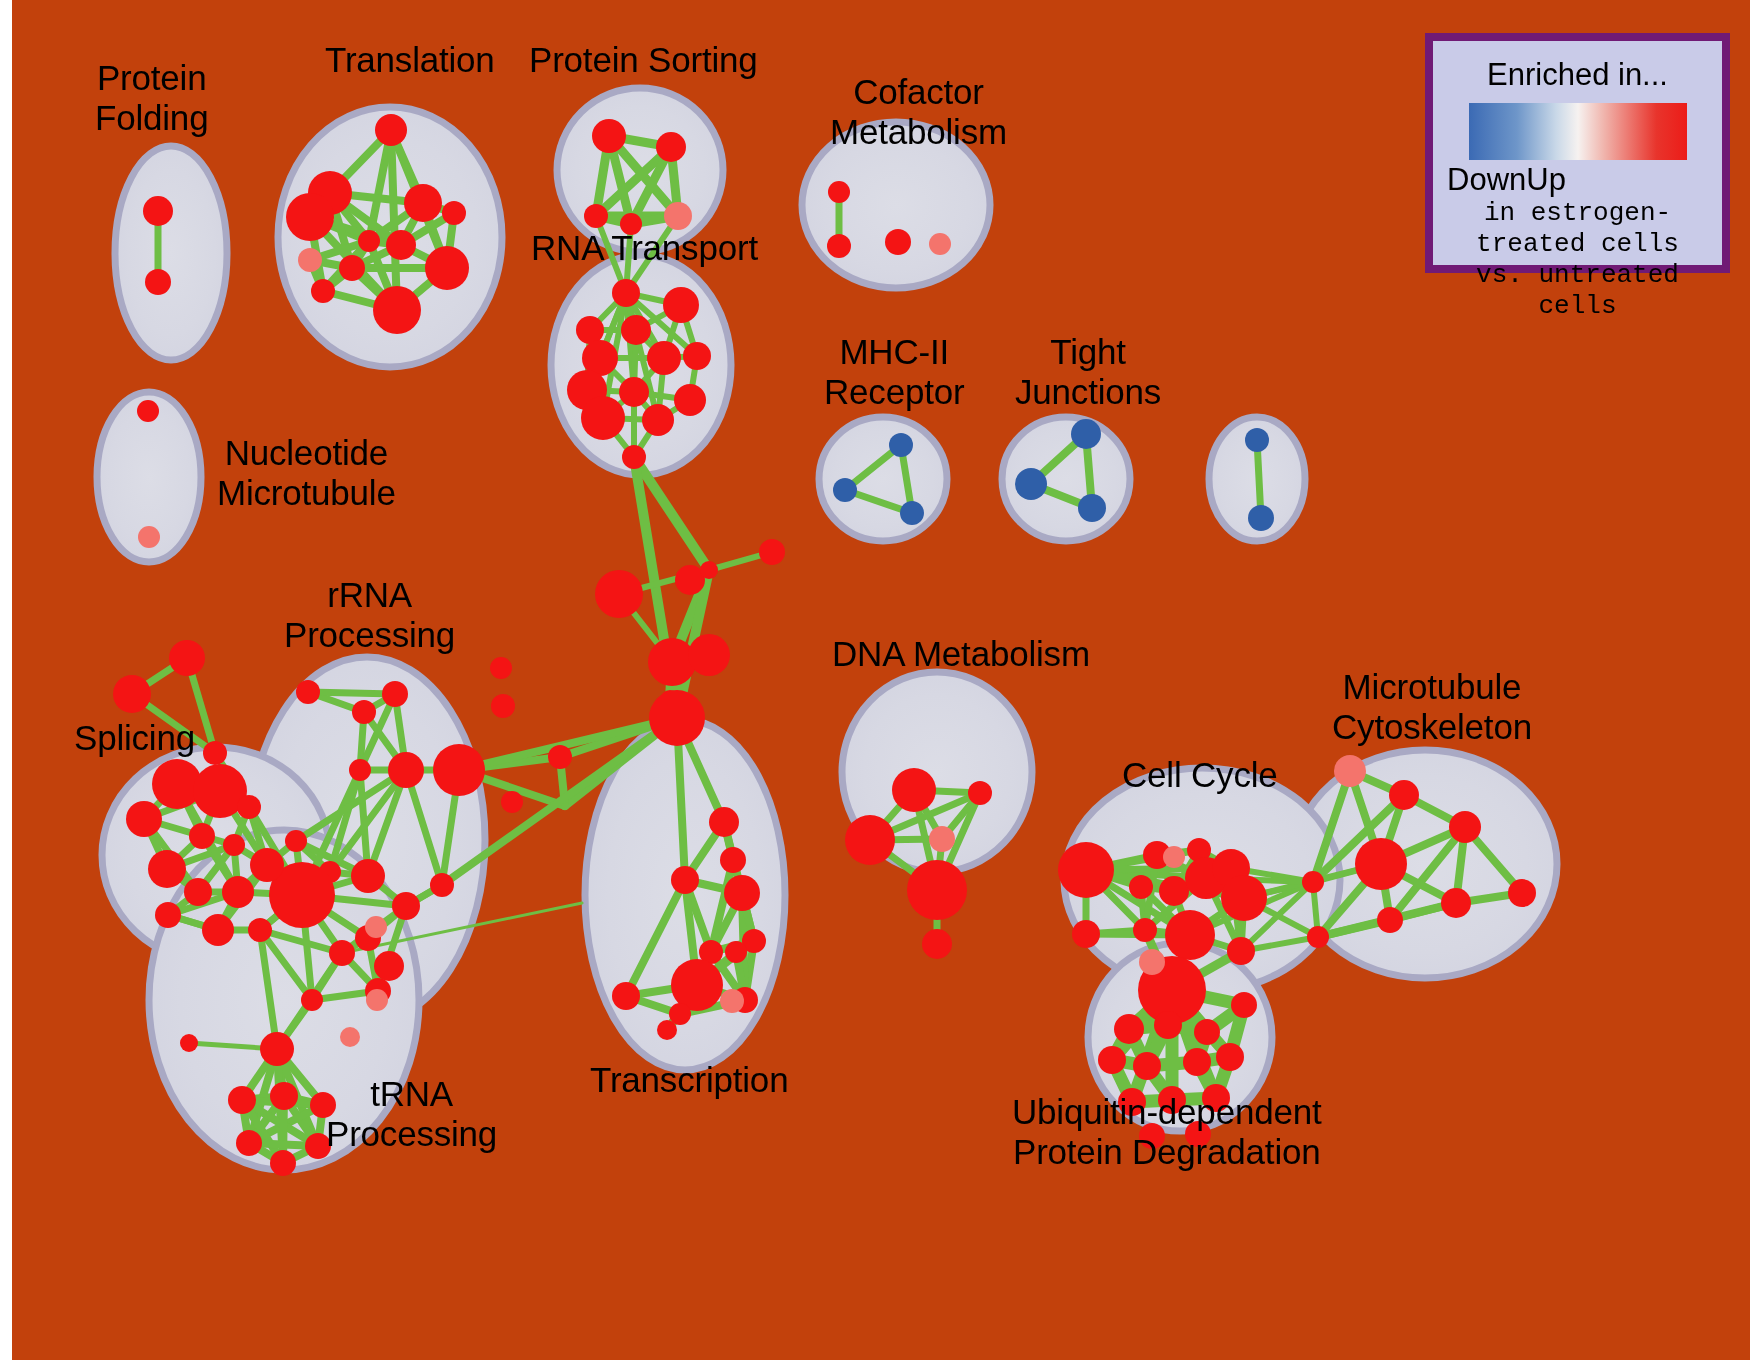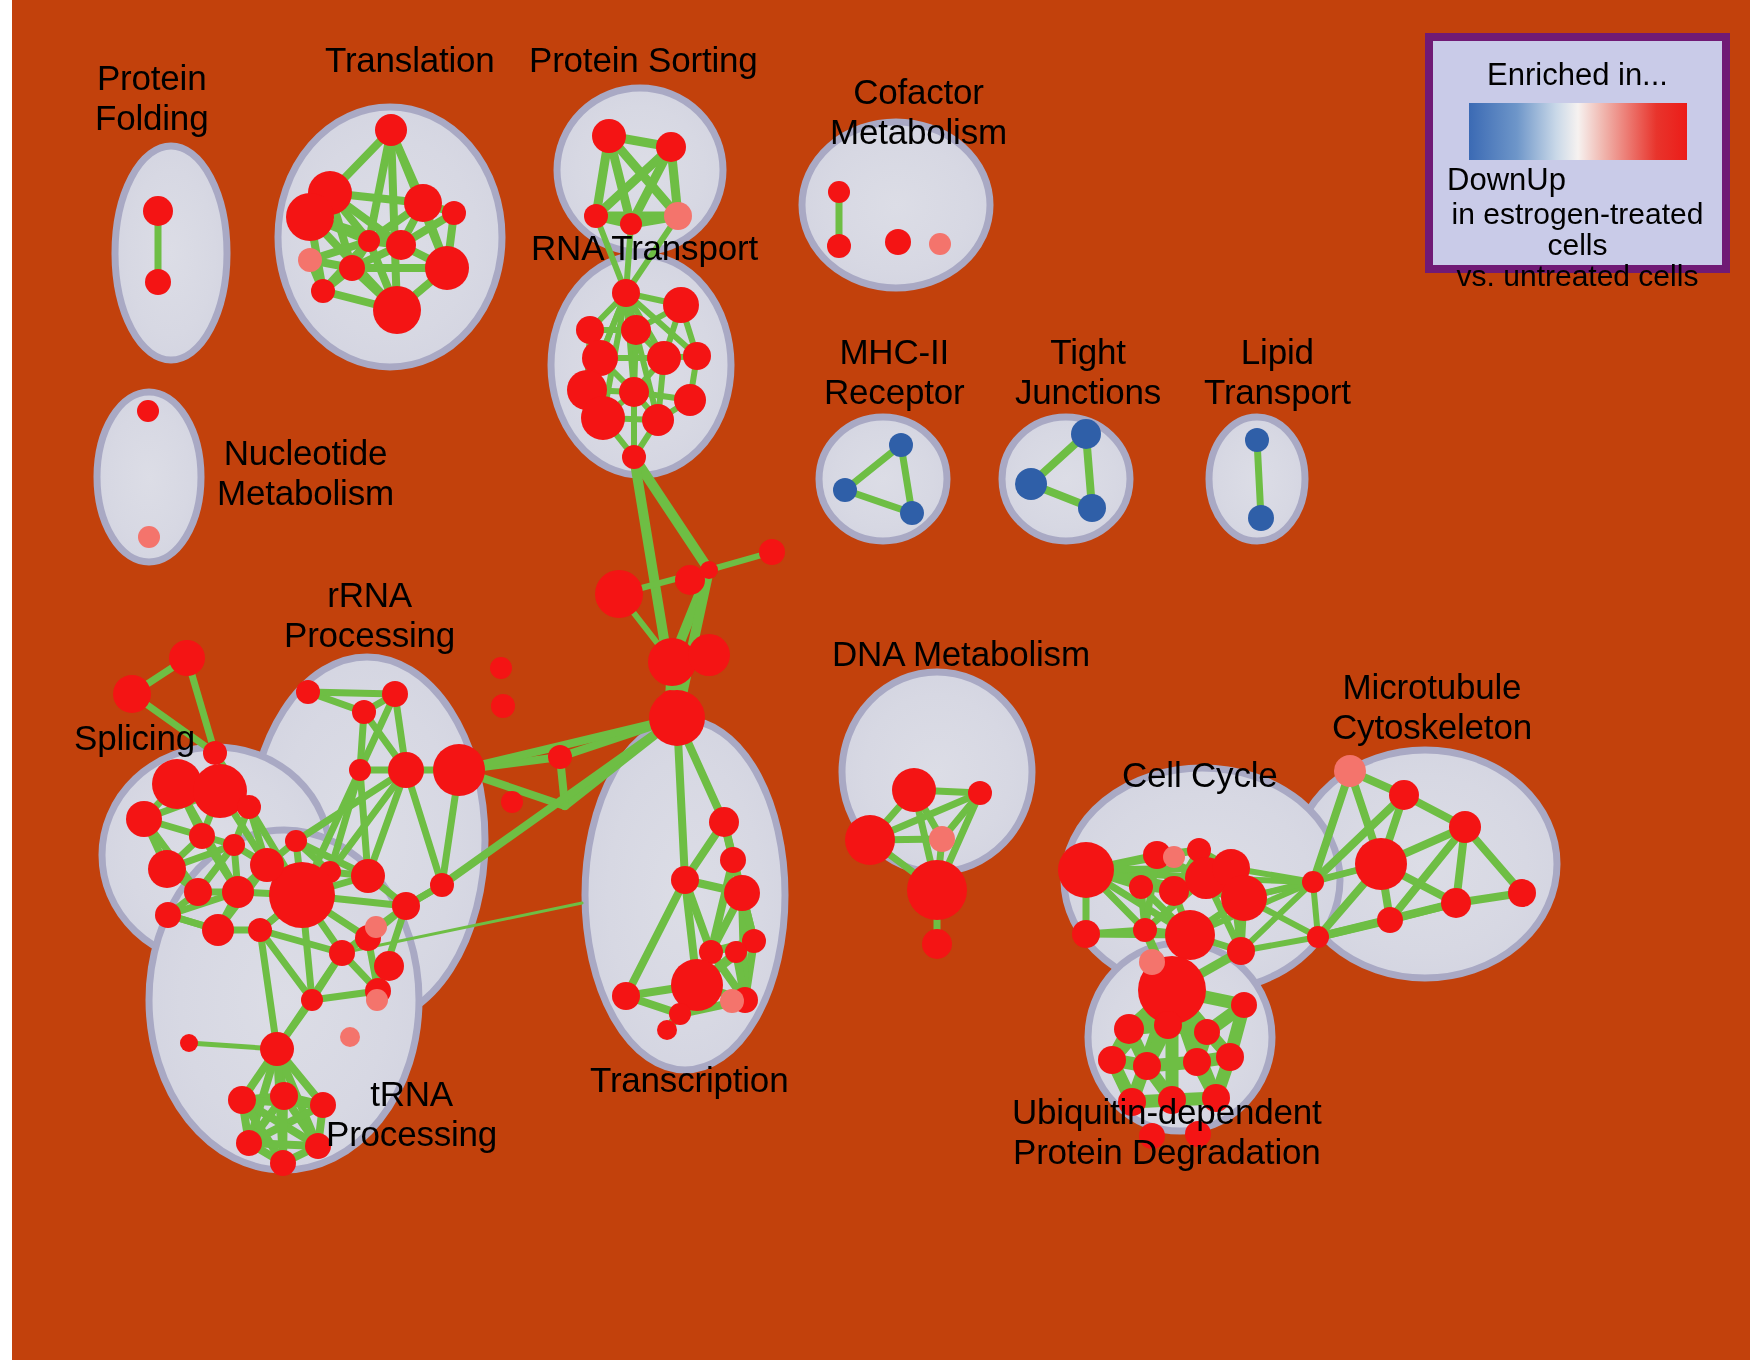--- a/index.html
+++ b/index.html
@@ -48,21 +48,21 @@
     margin:10px auto 0 auto;
     width:218px;height:57px;
     background:linear-gradient(to right,#3b6ab4 0%,#6e96c9 22%,#c9d8e8 40%,#f6f2f0 50%,#f0b4ac 62%,#e8342c 86%,#ec1c18 100%);
   }
   #legend-ends{
     display:flex;justify-content:flex-start;
     padding:2px 12px 0 14px;
     font-size:31px;color:#000;
   }
   .legend-sub{
-    text-align:center;font-size:30px;color:#000;line-height:31px;
+    text-align:center;font-size:26px;color:#000;line-height:31px;font-family:Liberation Mono, monospace;
   }
 </style>
 </head>
 <body>
 
 <div id="stage">
 
   <svg id="netsvg" viewBox="0 0 1750 1360">
     <defs>
       <radialGradient id="cg" cx="50%" cy="50%" r="62%">
@@ -699,27 +699,25 @@
   </svg>
 
   <div class="cluster-label" style="left:83px;top:58px;">Protein
 Folding</div>
   <div class="cluster-label" style="left:313px;top:40px;">Translation</div>
   <div class="cluster-label" style="left:517px;top:40px;">Protein Sorting</div>
   <div class="cluster-label" style="left:818px;top:72px;">Cofactor
 Metabolism</div>
   <div class="cluster-label" style="left:519px;top:228px;">RNA Transport</div>
   <div class="cluster-label" style="left:205px;top:433px;">Nucleotide
-Metabolism</div>
+Microtubule</div>
   <div class="cluster-label" style="left:812px;top:332px;">MHC-II
 Receptor</div>
   <div class="cluster-label" style="left:1003px;top:332px;">Tight
 Junctions</div>
-  <div class="cluster-label" style="left:1192px;top:332px;">Lipid
-Transport</div>
   <div class="cluster-label" style="left:272px;top:575px;">rRNA
 Processing</div>
   <div class="cluster-label" style="left:62px;top:718px;">Splicing</div>
   <div class="cluster-label" style="left:820px;top:634px;">DNA Metabolism</div>
   <div class="cluster-label" style="left:1320px;top:667px;">Microtubule
 Cytoskeleton</div>
   <div class="cluster-label" style="left:1110px;top:755px;">Cell Cycle</div>
   <div class="cluster-label" style="left:314px;top:1074px;">tRNA
 Processing</div>
   <div class="cluster-label" style="left:578px;top:1060px;">Transcription</div>

